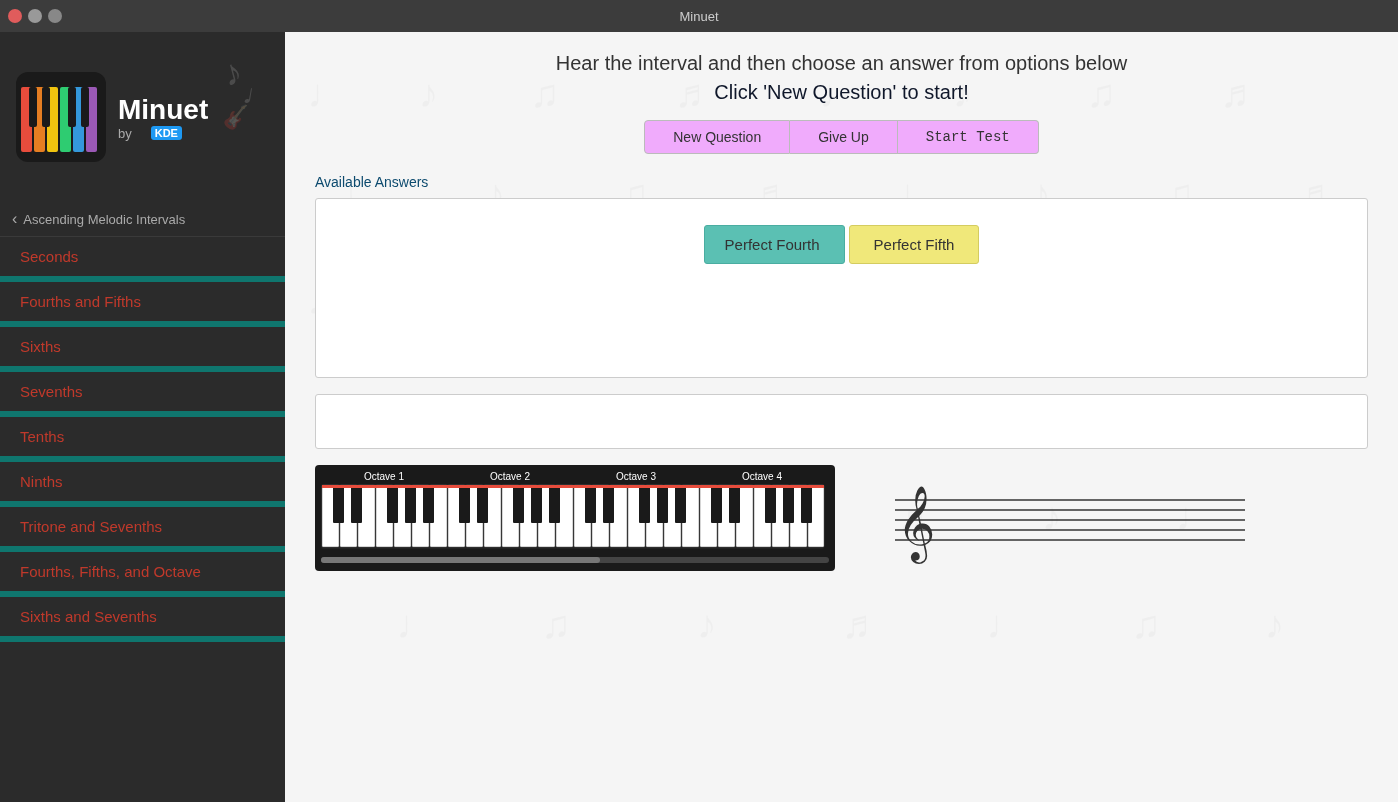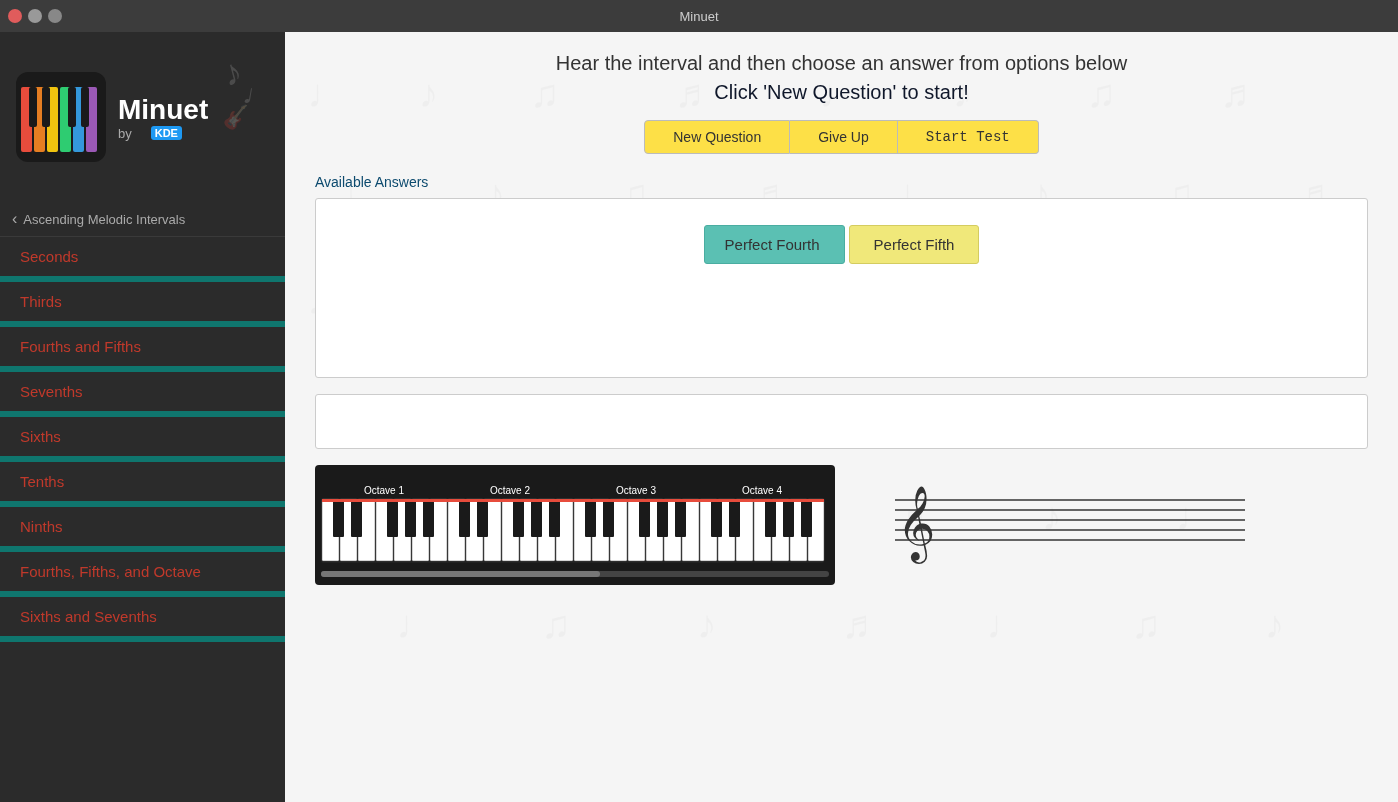--- a/index.html
+++ b/index.html
@@ -162,21 +162,21 @@
     .toolbar {
       display: flex;
       justify-content: center;
       gap: 0;
       margin-bottom: 20px;
     }
     .toolbar-btn {
       padding: 8px 28px;
       font-size: 14px;
       border: 1px solid #bbb;
-      background: #fde047;
+      background: #f0abfc;
       cursor: pointer;
       color: #333;
     }
     .toolbar-btn:first-child {
       border-radius: 4px 0 0 4px;
     }
     .toolbar-btn:last-child {
       border-radius: 0 4px 4px 0;
       font-family: Liberation Mono, monospace;
     }
@@ -243,21 +243,21 @@
     
     .bottom-area {
       display: flex;
       gap: 20px;
       align-items: flex-start;
     }
 
     .piano-container {
       background: #1a1a1a;
       border-radius: 4px;
-      padding: 20px 6px 8px 6px;
+      padding: 6px 6px 8px 6px;
       width: 520px;
       flex-shrink: 0;
     }
 
     .octave-labels {
       display: flex;
       margin-bottom: 2px;
     }
     .octave-label {
       color: #fff;
@@ -340,36 +340,36 @@
     <div class="sidebar-nav">
       <div class="sidebar-section-header">
         <span class="back-arrow">‹</span>
         <span>Ascending Melodic Intervals</span>
       </div>
 
       <div class="sidebar-item">
         <span>Seconds</span>
       </div>
       <div class="sidebar-item">
-        <span>Thirds</span>
-      </div>
-      <div class="sidebar-item">
         <span>Fourths and Fifths</span>
       </div>
       <div class="sidebar-item">
+        <span>Sixths</span>
+      </div>
+      <div class="sidebar-item">
         <span>Sevenths</span>
       </div>
       <div class="sidebar-item">
-        <span>Sixths</span>
-      </div>
-      <div class="sidebar-item">
         <span>Tenths</span>
       </div>
       <div class="sidebar-item">
         <span>Ninths</span>
+      </div>
+      <div class="sidebar-item">
+        <span>Tritone and Sevenths</span>
       </div>
       <div class="sidebar-item">
         <span>Fourths, Fifths, and Octave</span>
       </div>
       <div class="sidebar-item">
         <span>Sixths and Sevenths</span>
       </div>
     </div>
   </div>
 

